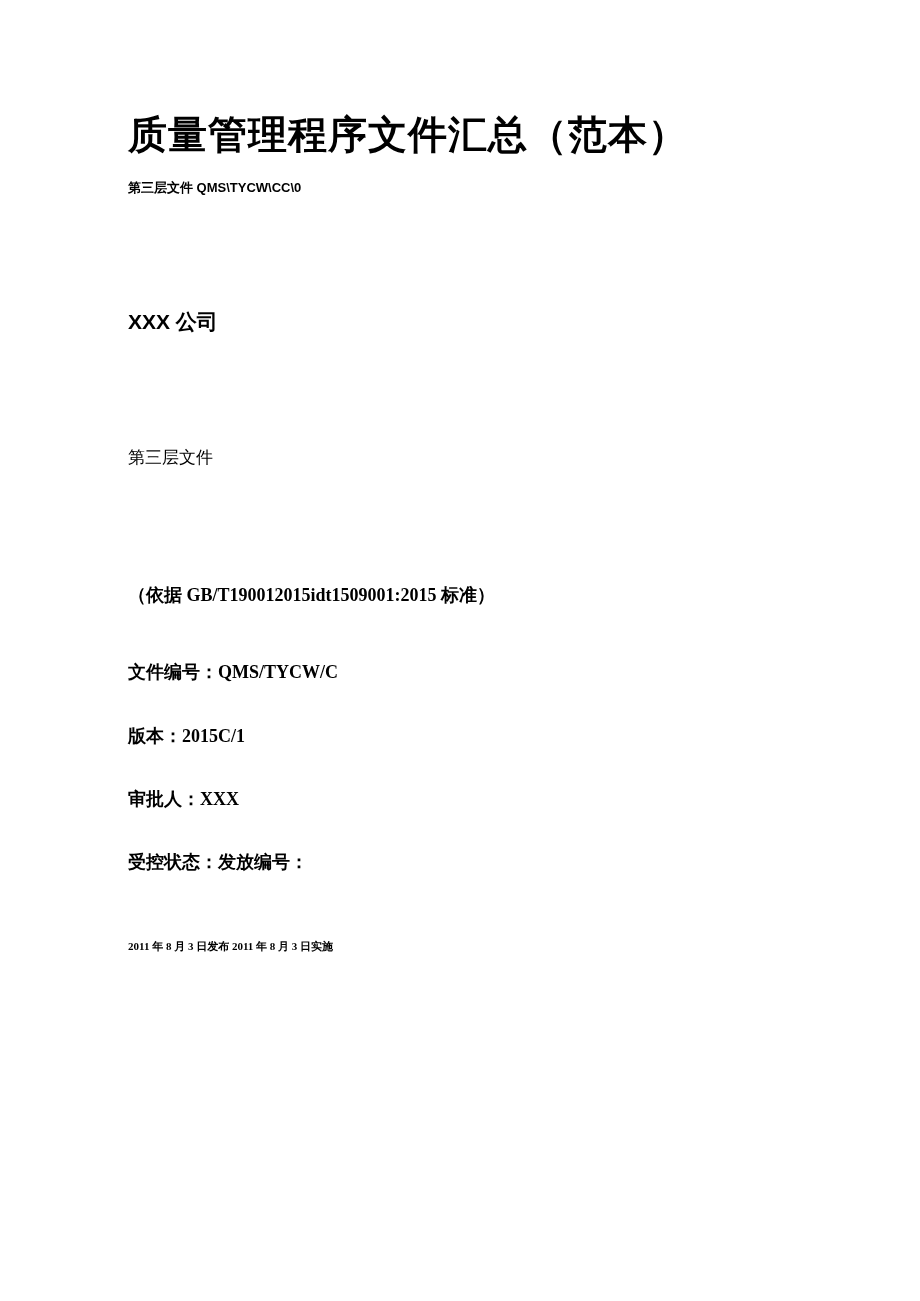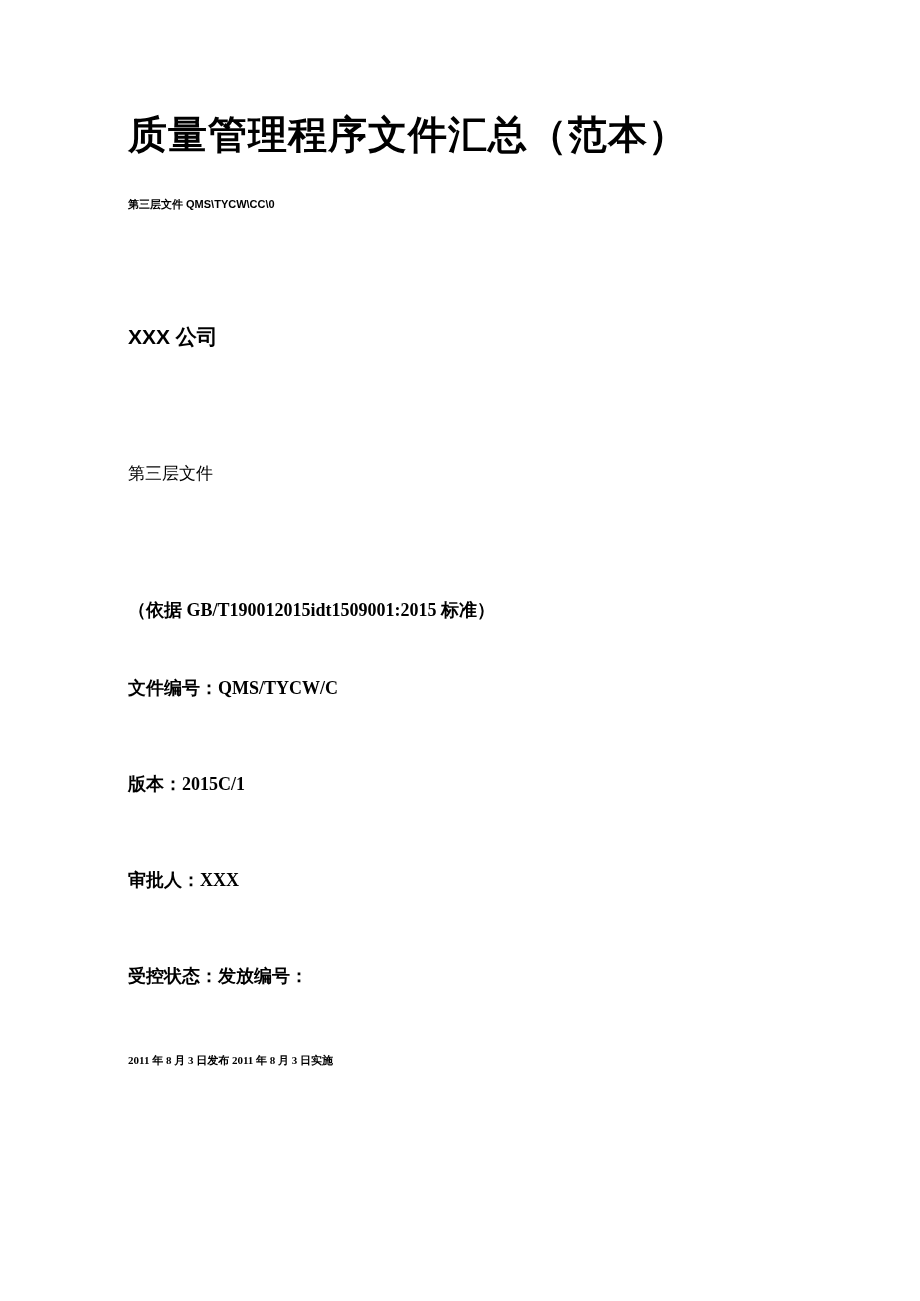--- a/index.html
+++ b/index.html
@@ -35,41 +35,41 @@
   .line {
     font-size: 17px;
     line-height: 1.4;
     margin: 0;
     white-space: nowrap;
   }
   .serif {
     font-family: "Liberation Serif", serif;
   }
   .sub-code {
-    margin-top: 38px;
-    font-size: 11px;
+    margin-top: 20px;
+    font-size: 13px;
     font-weight: 700;
   }
   .company {
     margin-top: 110px;
     font-size: 21px;
     font-weight: 700;
   }
   .layer {
     margin-top: 110px;
     font-size: 17px;
     font-weight: 400;
   }
   .standard {
     margin-top: 113px;
     font-size: 18px;
     font-weight: 700;
   }
   .meta {
-    margin-top: 71px;
+    margin-top: 38px;
     font-size: 18px;
     font-weight: 700;
   }
   .meta-first {
     margin-top: 52px;
   }
   .issue {
     margin-top: 64px;
     font-size: 11px;
     font-weight: 700;

